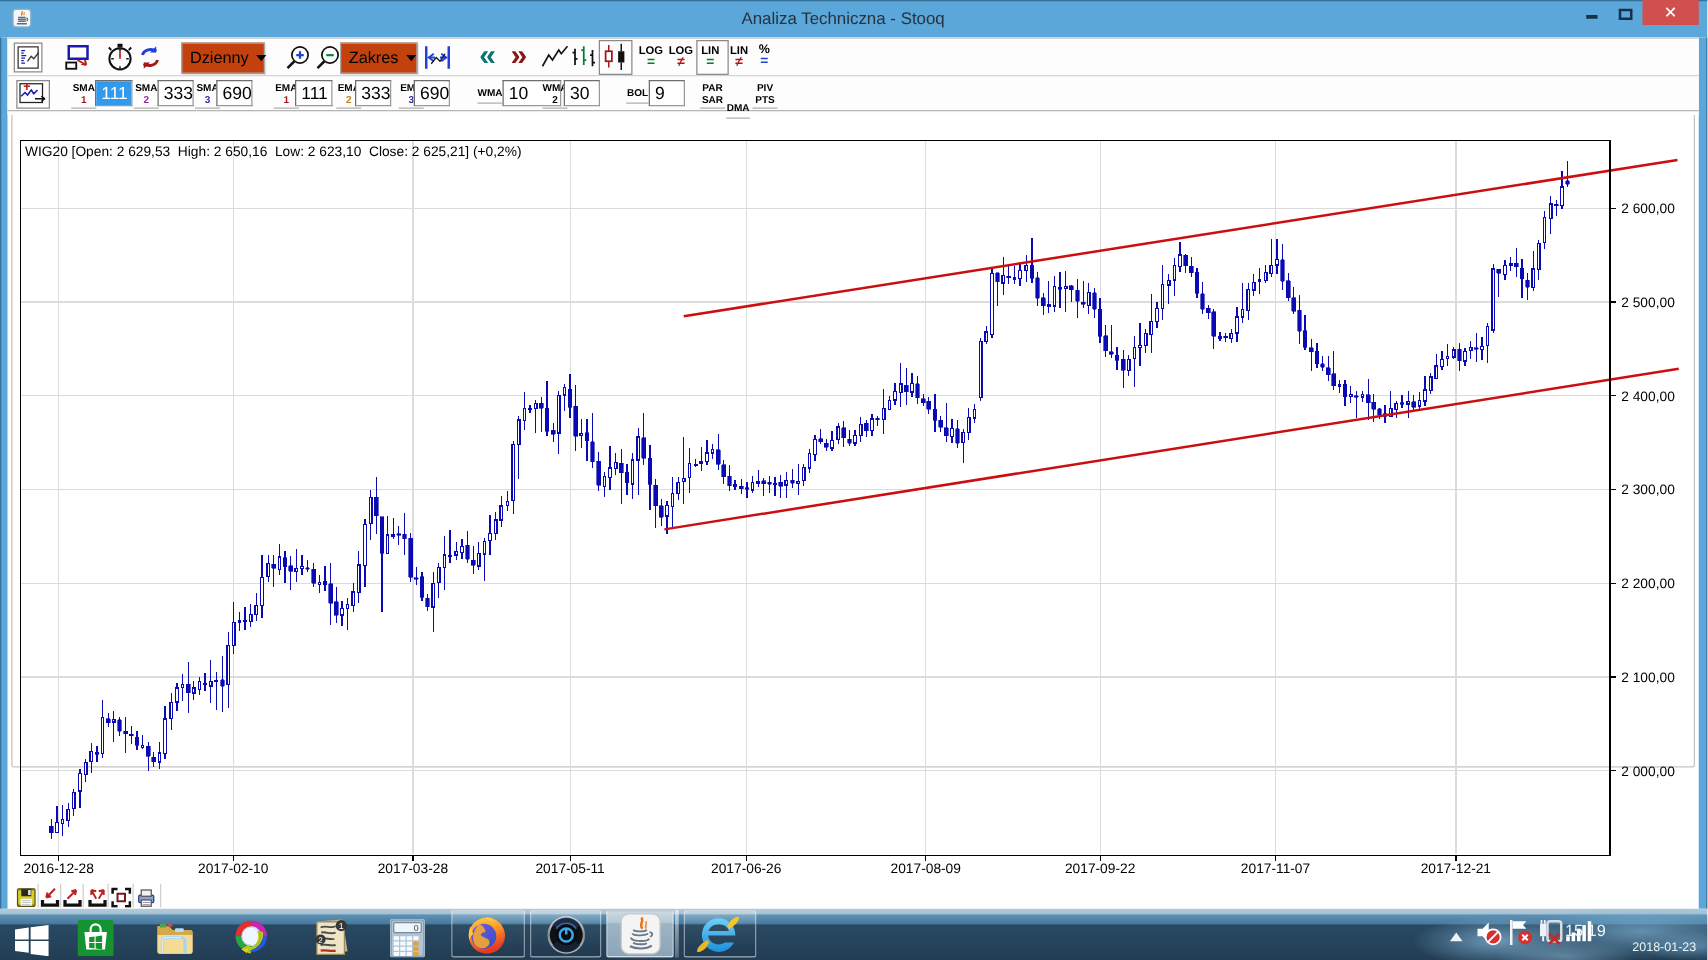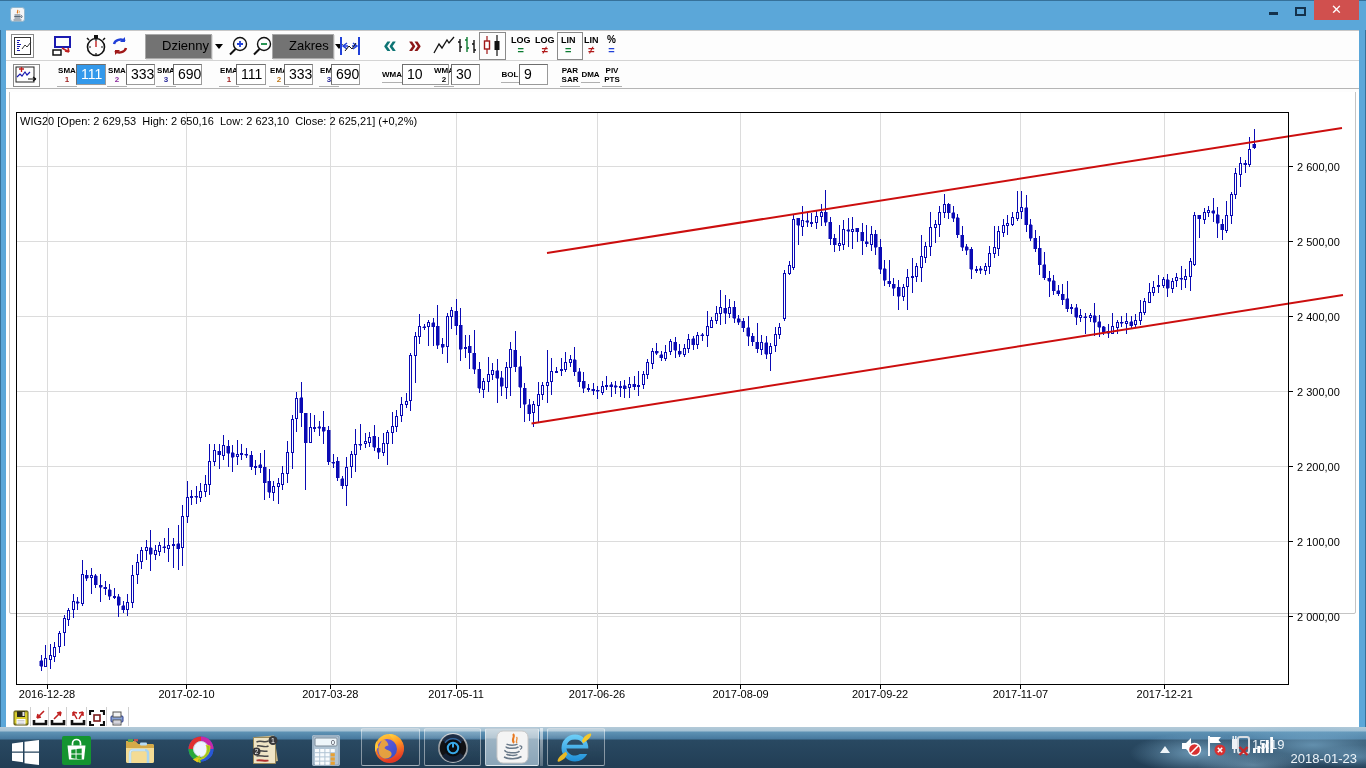--- a/index.html
+++ b/index.html
@@ -10,38 +10,38 @@
 #winicon{left:10px;top:7px;width:15px;height:15px;background:#f4f6f8;border:1px solid #8fb6cf;border-radius:3px}
 #minbtn{left:1269px;top:12px;width:9px;height:3px;background:#14324c}
 #maxbtn{left:1295px;top:7px;width:11px;height:9px;border:2px solid #14324c}
 #closebtn{left:1314px;top:0;width:45px;height:20px;background:#d0504e;color:#fff;text-align:center;font-size:13px;line-height:19px}
 #lborder{left:0;top:30px;width:6px;height:697px;background:#5ba7d9;border-left:1px solid #36719a}
 #rborder{left:1359px;top:30px;width:7px;height:697px;background:#5ba7d9;border-right:1px solid #36719a}
 
 #tb{left:6px;top:30px;width:1353px;height:62px;background:#fdfdfd;border-top:1px solid #c8c8c8}
 .tbrow1{position:absolute;left:0;top:0;width:100%;height:30px;border-bottom:1px solid #d4d4d4}
 .tbrow2{position:absolute;left:0;top:31px;width:100%;height:27px;border-bottom:1px solid #b5b5b5}
-.tbtn{position:absolute;font-size:13px;white-space:nowrap;color:#000;background:#737373;border:1px solid #a9a9a9;text-align:left;padding-left:16px;box-shadow:1px 1px 0 #e2e2e2}
+.tbtn{position:absolute;font-size:13px;white-space:nowrap;color:#000;background:#c2410c;border:1px solid #a9a9a9;text-align:left;padding-left:6px;box-shadow:1px 1px 0 #e2e2e2}
 .caret{display:inline-block;width:0;height:0;border-left:4px solid transparent;border-right:4px solid transparent;border-top:5px solid #000;margin-left:6px;vertical-align:middle}
 .sep{position:absolute;width:1px;background:#d0d0d0}
 .ifield{position:absolute;height:21px;background:#fff;border:1px solid #9a9a9a;border-top-color:#6e6e6e;border-left-color:#6e6e6e;font-size:14px;color:#000;padding:0 0 0 4px;line-height:19px}
 .ilab{position:absolute;font-size:8px;font-weight:bold;color:#000;line-height:8.5px;text-align:center;letter-spacing:0;padding-bottom:2px;border-bottom:1px solid #b0b0b0}
 .sel{display:block;margin:0 0 0 -4px;padding-left:4px;width:28px;height:19px;background:#3399eb;color:#fff}
 
 #panel{left:6px;top:92px;width:1353px;height:635px;background:#fff}
 #panelborder{left:9px;top:0px;width:1347px;height:614px;border:1px solid #c4c4c4;border-radius:2px}
 .al{font-size:11px;fill:#000;font-family:"Liberation Sans",sans-serif}
 
 #btb{left:10px;top:706px;width:1345px;height:21px;background:#fff}
 
 #taskbar{left:0;top:727px;width:1366px;height:41px;background:linear-gradient(#b4cad8 0,#a6c2d4 4px,#5e92b4 5px,#47799e 12px,#294962 13px,#223e55 40px)}
 .tbbtn{position:absolute;top:1px;height:38px;border:1px solid rgba(255,255,255,.45);border-radius:2px;background:linear-gradient(rgba(255,255,255,.25) 0,rgba(255,255,255,.12) 9px,rgba(255,255,255,.03) 10px,rgba(0,0,0,.08) 37px)}
 .tbbtn.active{background:linear-gradient(#cddae2 0,#b6c8d4 9px,#9db4c4 10px,#8aa4b7 37px)}
 #traytime{right:34px;top:738px;width:80px;text-align:left;color:#eef5fa;font-size:13px;line-height:13px}
-#traydate{right:9px;top:752px;width:90px;text-align:right;color:#eef5fa;font-size:13px;line-height:13px}
+#traydate{right:9px;top:752px;width:90px;text-align:right;color:#eef5fa;font-size:10px;line-height:13px}
 </style></head>
 <body>
 <div id="page">
 
 <div class="abs" id="panel"></div>
 <div class="abs" id="panelborder"></div>
 <svg class="abs" style="left:0;top:0" width="1366" height="768" viewBox="0 0 1366 768">
 <path d="M47 112.5V683.5M186.6 112.5V683.5M330.3 112.5V683.5M456.1 112.5V683.5M597 112.5V683.5M740.6 112.5V683.5M880.1 112.5V683.5M1020.4 112.5V683.5M1164.7 112.5V683.5M16.5 166.5H1288M16.5 241.5H1288M16.5 316.5H1288M16.5 391.5H1288M16.5 466.5H1288M16.5 541.5H1288M16.5 616.5H1288" stroke="#dcdcdc" stroke-width="1" fill="none" shape-rendering="crispEdges"></path>
 <path d="M47 684V688.5M186.6 684V688.5M330.3 684V688.5M456.1 684V688.5M597 684V688.5M740.6 684V688.5M880.1 684V688.5M1020.4 684V688.5M1164.7 684V688.5M1288 166.5H1292.5M1288 241.5H1292.5M1288 316.5H1292.5M1288 391.5H1292.5M1288 466.5H1292.5M1288 541.5H1292.5M1288 616.5H1292.5" stroke="#000" stroke-width="1" fill="none" shape-rendering="crispEdges"></path>
 <path d="M41.0 654.8V671.2M45.5 644.5V666.2M50.0 644.2V668.7M54.5 642.2V661.7M59.0 631.0V652.7M64.0 615.4V646.1M68.5 607.5V625.5M73.0 594.0V618.1M77.5 596.6V609.7M82.0 560.1V606.4M86.5 570.3V581.4M91.0 568.4V593.5M95.5 573.5V588.4M100.5 573.8V602.4M105.0 580.8V595.0M109.5 584.4V599.9M114.0 588.1V599.0M118.5 593.6V616.9M123.0 601.3V613.2M127.5 593.7V615.5M132.0 564.5V607.5M137.0 554.2V584.3M141.5 546.5V568.5M146.0 539.5V560.4M150.5 529.8V570.7M155.0 545.0V559.8M159.5 541.6V555.9M164.0 538.4V553.1M168.5 528.0V562.3M173.0 537.9V567.7M178.0 525.1V569.9M182.5 505.3V566.0M187.0 481.2V523.2M191.5 489.7V504.9M196.0 485.7V504.3M200.5 483.3V501.7M205.0 474.6V496.5M209.5 444.3V494.5M214.5 443.8V465.8M219.0 443.8V469.2M223.5 434.8V459.6M228.0 440.4V466.5M232.5 444.9V472.2M237.0 439.5V465.4M241.5 443.6V459.8M246.0 447.8V457.8M251.0 450.5V469.6M255.5 460.1V474.7M260.0 452.9V472.6M264.5 450.3V500.2M269.0 469.2V498.3M273.5 480.8V501.0M278.0 478.1V503.9M282.5 466.3V489.5M287.0 440.9V482.6M292.0 415.4V469.4M296.5 392.0V431.8M301.0 381.8V427.2M305.5 413.2V489.8M310.0 412.7V442.8M314.5 414.6V431.5M319.0 420.6V435.8M323.5 410.7V443.7M328.5 426.3V465.2M333.0 453.7V468.3M337.5 457.3V480.9M342.0 475.5V488.7M346.5 457.3V505.9M351.0 450.6V478.4M355.5 428.6V471.8M360.0 424.2V450.2M365.0 433.4V448.0M369.5 431.5V446.9M374.0 425.0V450.6M378.5 437.0V459.3M383.0 433.3V455.6M387.5 430.0V464.6M392.0 412.3V444.2M396.5 409.6V432.2M401.0 397.0V421.8M406.0 392.5V408.4M410.5 352.5V411.0M415.0 332.4V383.4M419.5 313.5V344.2M424.0 323.6V330.4M428.5 320.1V346.2M433.0 317.5V345.8M437.5 304.6V349.0M442.5 338.0V353.8M447.0 312.8V363.1M451.5 307.4V328.6M456.0 299.2V334.7M460.5 307.6V360.9M465.0 335.4V358.0M469.5 335.4V368.5M474.0 330.2V374.0M479.0 361.8V393.0M483.5 377.6V397.9M488.0 356.6V392.3M492.5 362.5V379.9M497.0 359.1V403.3M501.5 370.8V395.9M506.0 362.1V399.3M510.5 342.1V396.0M515.0 330.7V371.9M520.0 356.0V408.1M524.5 383.0V422.4M529.0 399.4V420.9M533.5 400.5V426.9M538.0 381.5V422.0M542.5 381.7V400.3M547.0 349.9V403.1M551.5 358.4V394.6M556.5 367.1V373.4M561.0 357.9V376.4M565.5 351.9V371.7M570.0 355.0V367.0M574.5 347.3V375.9M579.0 368.3V386.8M583.5 372.3V392.8M588.0 383.6V392.3M593.0 382.8V395.4M597.5 385.6V398.6M602.0 380.6V394.6M606.5 376.1V389.7M611.0 382.1V396.5M615.5 380.6V394.1M620.0 381.2V396.6M624.5 379.6V398.3M629.0 377.2V398.1M634.0 375.5V390.3M638.5 371.3V396.2M643.0 371.3V388.6M647.5 358.8V378.6M652.0 348.0V368.5M656.5 342.8V355.4M661.0 350.9V360.7M665.5 345.0V360.9M670.5 338.5V355.2M675.0 336.6V357.8M679.5 343.7V356.9M684.0 344.3V356.7M688.5 333.6V353.2M693.0 336.2V349.7M697.5 331.5V348.6M702.0 332.9V340.5M707.0 311.3V347.2M711.5 317.1V328.1M716.0 306.3V324.3M720.5 290.0V325.3M725.0 294.5V323.9M729.5 298.7V317.5M734.0 300.6V323.1M738.5 315.3V324.6M743.0 317.6V331.5M748.0 315.5V345.8M752.5 332.5V345.6M757.0 322.7V353.4M761.5 335.2V354.7M766.0 336.2V358.6M770.5 343.3V370.6M775.0 326.7V351.8M779.5 322.8V338.5M784.5 270.0V321.0M789.0 261.0V275.2M793.5 214.5V270.0M798.0 218.1V244.7M802.5 205.5V235.9M807.0 211.5V227.1M811.5 212.9V227.1M816.0 211.1V228.6M821.0 203.9V225.8M825.5 190.2V226.2M830.0 217.3V244.8M834.5 234.1V252.1M839.0 224.8V250.6M843.5 220.4V249.9M848.0 217.8V246.5M852.5 217.1V249.2M857.0 227.6V241.5M862.0 222.9V254.7M866.5 224.9V246.6M871.0 226.2V251.3M875.5 230.0V254.5M880.0 238.5V274.4M884.5 259.6V285.9M889.0 260.0V286.5M893.5 277.5V295.8M898.5 279.6V310.3M903.0 283.6V300.5M907.5 268.9V309.7M912.0 258.4V292.8M916.5 263.0V282.4M921.0 235.0V282.4M925.5 241.8V262.5M930.0 211.7V255.7M935.0 219.5V243.3M939.5 206.0V236.6M944.0 193.5V217.5M948.5 203.1V218.7M953.0 205.7V221.6M957.5 214.0V238.1M962.0 225.6V251.4M966.5 244.0V254.9M971.0 247.1V279.0M976.0 265.6V272.9M980.5 266.0V273.5M985.0 263.1V274.6M989.5 245.7V273.5M994.0 226.1V258.2M998.5 226.1V255.7M1003.0 218.8V236.5M1007.5 214.6V235.2M1012.5 211.9V226.0M1017.0 191.3V221.2M1021.5 191.2V219.0M1026.0 195.3V232.3M1030.5 218.6V240.8M1035.0 229.7V251.5M1039.5 236.2V275.2M1044.0 252.1V280.2M1049.0 270.9V297.1M1053.5 274.6V294.7M1058.0 284.6V296.4M1062.5 284.4V304.9M1067.0 281.0V312.2M1071.5 304.1V314.3M1076.0 303.9V324.6M1080.5 308.9V322.3M1085.0 312.9V334.3M1090.0 313.0V321.6M1094.5 302.8V336.2M1099.0 314.9V337.3M1103.5 326.2V334.9M1108.0 324.0V338.2M1112.5 313.0V333.4M1117.0 320.4V334.0M1121.5 315.9V326.7M1126.5 312.7V334.2M1131.0 315.6V327.9M1135.5 313.5V327.9M1140.0 300.4V324.9M1144.5 298.0V315.3M1149.0 282.9V303.0M1153.5 280.6V296.1M1158.0 275.3V292.6M1163.0 277.3V287.5M1167.5 274.1V296.6M1172.0 278.1V293.1M1176.5 272.8V286.9M1181.0 266.4V289.8M1185.5 269.3V287.9M1190.0 258.4V290.7M1194.5 211.5V266.2M1199.0 215.2V237.7M1204.0 207.9V224.1M1208.5 205.5V216.8M1213.0 198.0V221.7M1217.5 206.9V238.3M1222.0 218.6V240.1M1226.5 200.8V232.8M1231.0 191.9V223.6M1235.5 168.4V199.0M1240.5 156.9V187.4M1245.0 159.8V172.5M1249.5 136.7V167.1M1254.0 128.9V149.2" stroke="#0a0ab4" stroke-width="1" fill="none" shape-rendering="crispEdges"></path>
@@ -62,20 +62,21 @@
 <text x="456.1" y="698" class="al" text-anchor="middle">2017-05-11</text>
 <text x="597" y="698" class="al" text-anchor="middle">2017-06-26</text>
 <text x="740.6" y="698" class="al" text-anchor="middle">2017-08-09</text>
 <text x="880.1" y="698" class="al" text-anchor="middle">2017-09-22</text>
 <text x="1020.4" y="698" class="al" text-anchor="middle">2017-11-07</text>
 <text x="1164.7" y="698" class="al" text-anchor="middle">2017-12-21</text>
 <text x="20" y="125" class="al">WIG20 [Open: 2 629,53&nbsp; High: 2 650,16&nbsp; Low: 2 623,10&nbsp; Close: 2 625,21] (+0,2%)</text>
 </svg>
 
 <div class="abs" id="titlebar"></div>
+<div class="abs" id="wtitle">Analiza Techniczna - Stooq</div>
 <div class="abs" id="winicon"><svg width="13" height="13" viewBox="0 0 13 13">
         <path d="M6.5 1C7.5 2.2 5.6 3 6.6 4.4" stroke="#e07820" stroke-width="1.2" fill="none"></path>
         <path d="M8.3 1.8C9 2.6 7.6 3.2 8.3 4.2" stroke="#e8a040" stroke-width="1" fill="none"></path>
         <path d="M3.5 6h6M3.2 7.5h6.6M3.5 9h6M2.5 11h8" stroke="#5a6a78" stroke-width="1.1" fill="none"></path>
         <path d="M10 6.5c1.5 0 1.5 2 0 2.3" stroke="#5a6a78" stroke-width="1" fill="none"></path>
       </svg></div>
 <div class="abs" id="minbtn"></div>
 <div class="abs" id="maxbtn"></div>
 <div class="abs" id="closebtn">✕</div>
 <div class="abs" id="lborder"></div>
@@ -168,21 +169,21 @@
 <div class="ifield" style="left:278px;top:2px;width:29px">333</div>
 <div class="abs ilab" style="left:313px;top:5px;width:20px">EMA<br><span style="color:#2a2a9b">3</span></div>
 <div class="ifield" style="left:325px;top:2px;width:29px">690</div>
 <div class="abs ilab" style="left:376px;top:9px;width:20px">WMA</div>
 <div class="ifield" style="left:396px;top:2px;width:47px">10</div>
 <div class="abs ilab" style="left:428px;top:5px;width:20px">WMA<br>2</div>
 <div class="ifield" style="left:445px;top:2px;width:29px">30</div>
 <div class="abs ilab" style="left:495px;top:9px;width:18px">BOL</div>
 <div class="ifield" style="left:513px;top:2px;width:29px">9</div>
 <div class="abs ilab" style="left:554px;top:5px;width:20px">PAR<br>SAR</div>
-<div class="abs ilab" style="left:575px;top:9px;width:19px">DMA</div>
+<div class="abs ilab" style="left:575px;top:21px;width:19px">DMA</div>
 <div class="abs ilab" style="left:596px;top:5px;width:20px">PIV<br>PTS</div>
 </div>
 </div>
 
 <div class="abs" id="btb">
 <div class="sep" style="left:20px;top:1px;height:19px"></div>
 <div class="sep" style="left:38px;top:1px;height:19px"></div>
 <div class="sep" style="left:56px;top:1px;height:19px"></div>
 <div class="sep" style="left:76px;top:1px;height:19px"></div>
 <div class="sep" style="left:96px;top:1px;height:19px"></div>

